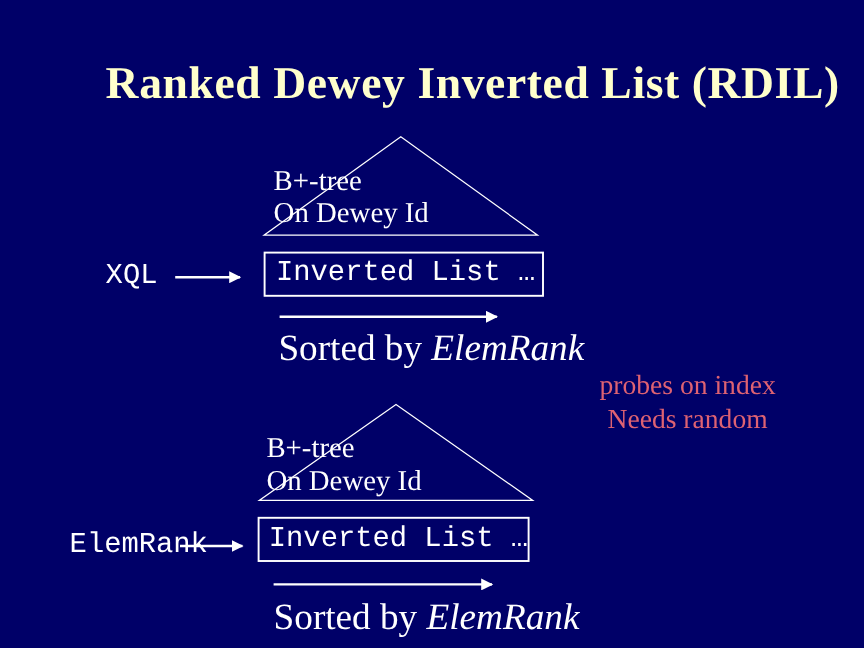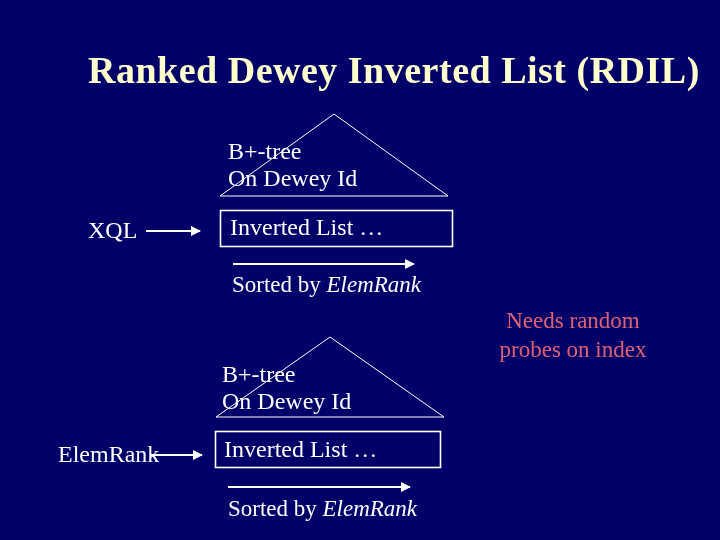--- a/index.html
+++ b/index.html
@@ -15,32 +15,32 @@
     font-family:"Liberation Serif","DejaVu Serif",serif;
     position:relative;
   }
   .slide{position:absolute;inset:0;}
   .title{
     position:absolute;left:60px;top:48px;width:640px;
     font-size:38px;color:var(--title);
     letter-spacing:0.5px;white-space:nowrap;margin-left:28px;
   }
   .svg-layer{position:absolute;left:0;top:0;width:720px;height:540px;}
-  .label{position:absolute;color:var(--fg);font-size:24px;white-space:nowrap;}
+  .label{position:absolute;color:var(--fg);font-size:24px;white-space:nowrap;font-family:Liberation Mono, monospace;}
   .tree-label{
     position:absolute;color:var(--fg);font-size:24px;
     line-height:27px;white-space:nowrap;
   }
   .tree-label-1{left:228px;top:138px;width:212px;}
   .tree-label-2{left:222px;top:361px;width:212px;}
   .box-label-1{left:230px;top:214px;}
   .box-label-2{left:224px;top:436px;}
   .src-label-1{left:88px;top:217px;}
   .src-label-2{left:58px;top:441px;}
-  .sorted{position:absolute;color:var(--fg);font-size:23px;white-space:nowrap;}
+  .sorted{position:absolute;color:var(--fg);font-size:31px;white-space:nowrap;}
   .sorted em{font-style:italic;}
   .sorted-1{left:232px;top:272px;}
   .sorted-2{left:228px;top:496px;}
   .note{
     position:absolute;left:468px;top:306px;width:210px;
     color:var(--note);font-size:23px;line-height:29px;text-align:center;
   }
 </style>
 </head>
 <body>
@@ -75,22 +75,22 @@
 
   <div class="tree-label tree-label-1">
     <div>B+-tree</div>
     <div>On Dewey Id</div>
   </div>
   <div class="label src-label-1">XQL</div>
   <div class="label box-label-1">Inverted List …</div>
   <div class="sorted sorted-1"><span>Sorted by </span><em>ElemRank</em></div>
 
   <div class="note">
+    <div>probes on index</div>
     <div>Needs random</div>
-    <div>probes on index</div>
   </div>
 
   <div class="tree-label tree-label-2">
     <div>B+-tree</div>
     <div>On Dewey Id</div>
   </div>
   <div class="label src-label-2">ElemRank</div>
   <div class="label box-label-2">Inverted List …</div>
   <div class="sorted sorted-2"><span>Sorted by </span><em>ElemRank</em></div>
 

